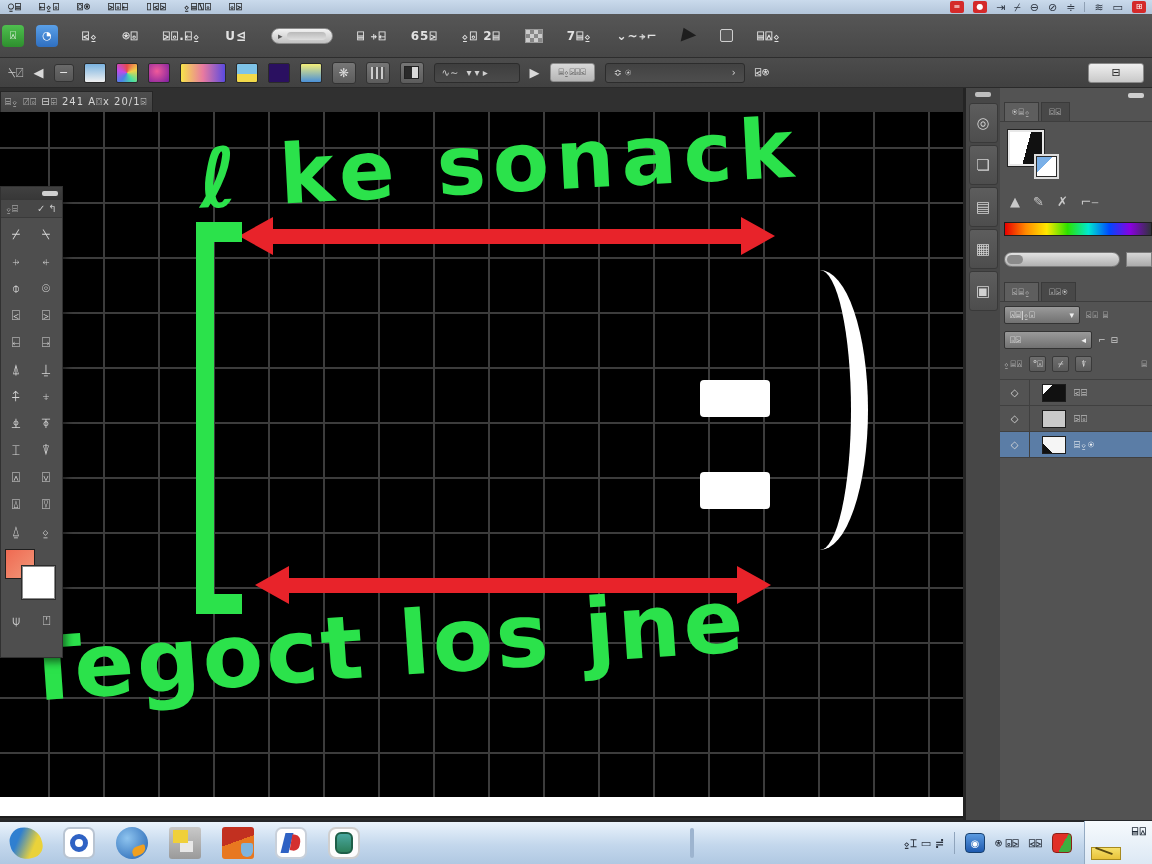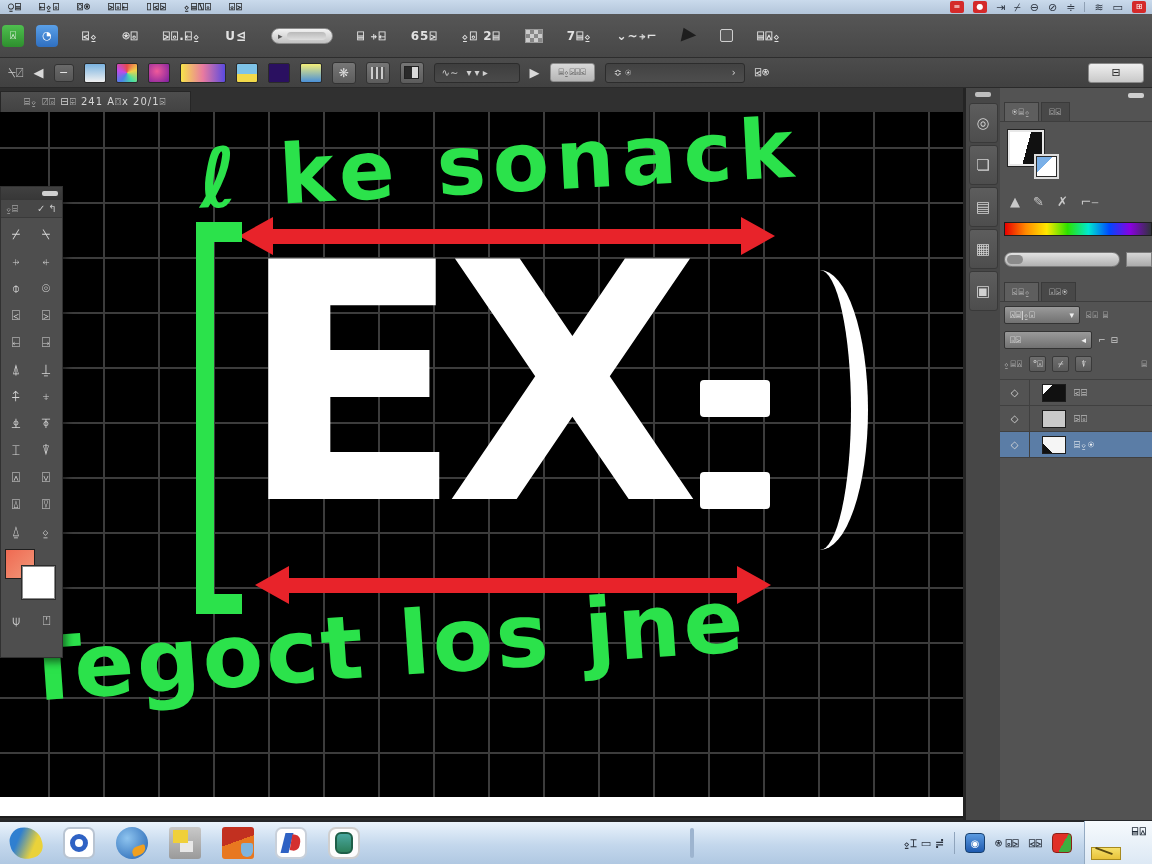--- a/index.html
+++ b/index.html
@@ -66,21 +66,21 @@
     border:1px solid #2c2c2c; border-radius:3px; display:flex; align-items:center;
     justify-content:space-between; padding:0 8px; font-size:10px; color:#d2d2d2; }
   .t2label { font-size:11px; font-weight:bold; color:#d8d8d8; letter-spacing:1px; }
   .btn-right { margin-left:auto; width:56px; height:20px; background:linear-gradient(#efefef,#c9c9c9);
     border:1px solid #888; border-radius:3px; display:flex; align-items:center; justify-content:center;
     font-size:11px; color:#222; }
 
   
   .tabbar { position:absolute; left:0; top:88px; width:1152px; height:24px; background:#303030; }
   .doc-tab { position:absolute; left:0; top:3px; height:21px; background:linear-gradient(#4e4e4e,#424242);
-    border:1px solid #262626; border-bottom:none; display:flex; align-items:center; padding:0 23px;
+    border:1px solid #262626; border-bottom:none; display:flex; align-items:center; padding:0 4px;
     font-size:10px; color:#d5d5d5; letter-spacing:1px; }
 
   
   .canvas { position:absolute; left:0; top:112px; width:963px; height:685px; background:#000;
     background-image:linear-gradient(#3c3c3c 1.5px, transparent 1.5px),
                      linear-gradient(90deg,#3c3c3c 1.5px, transparent 1.5px);
     background-size:55px 55px; background-position:48px 35px; overflow:hidden; }
   .hand { position:absolute; color:#2be24b; font-weight:bold; white-space:nowrap; }
   .hand.top { left:198px; top:4px; font-size:82px; letter-spacing:7px; transform:rotate(-3deg); }
   .hand.bottom { left:22px; top:482px; font-size:88px; letter-spacing:3px; transform:rotate(-4deg); }
@@ -300,21 +300,20 @@
 
   <div class="canvas">
     <div class="hand top">ℓ ke sonack</div>
 
     <div class="arrow" style="left:272px; top:117px; width:470px;"></div>
 
     <div class="brk" style="left:196px; top:110px; width:18px; height:392px;"></div>
     <div class="brk" style="left:196px; top:110px; width:46px; height:20px;"></div>
     <div class="brk" style="left:196px; top:482px; width:46px; height:20px;"></div>
 
-    <div class="bigEX">EX</div>
     <div class="eqbar" style="top:268px;"></div>
     <div class="eqbar" style="top:360px;"></div>
     <div class="paren"></div>
 
     <div class="arrow" style="left:288px; top:466px; width:450px;"></div>
 
     <div class="hand bottom">Tegoct los jne</div>
   </div>
   <div class="white-bar"></div>
 

